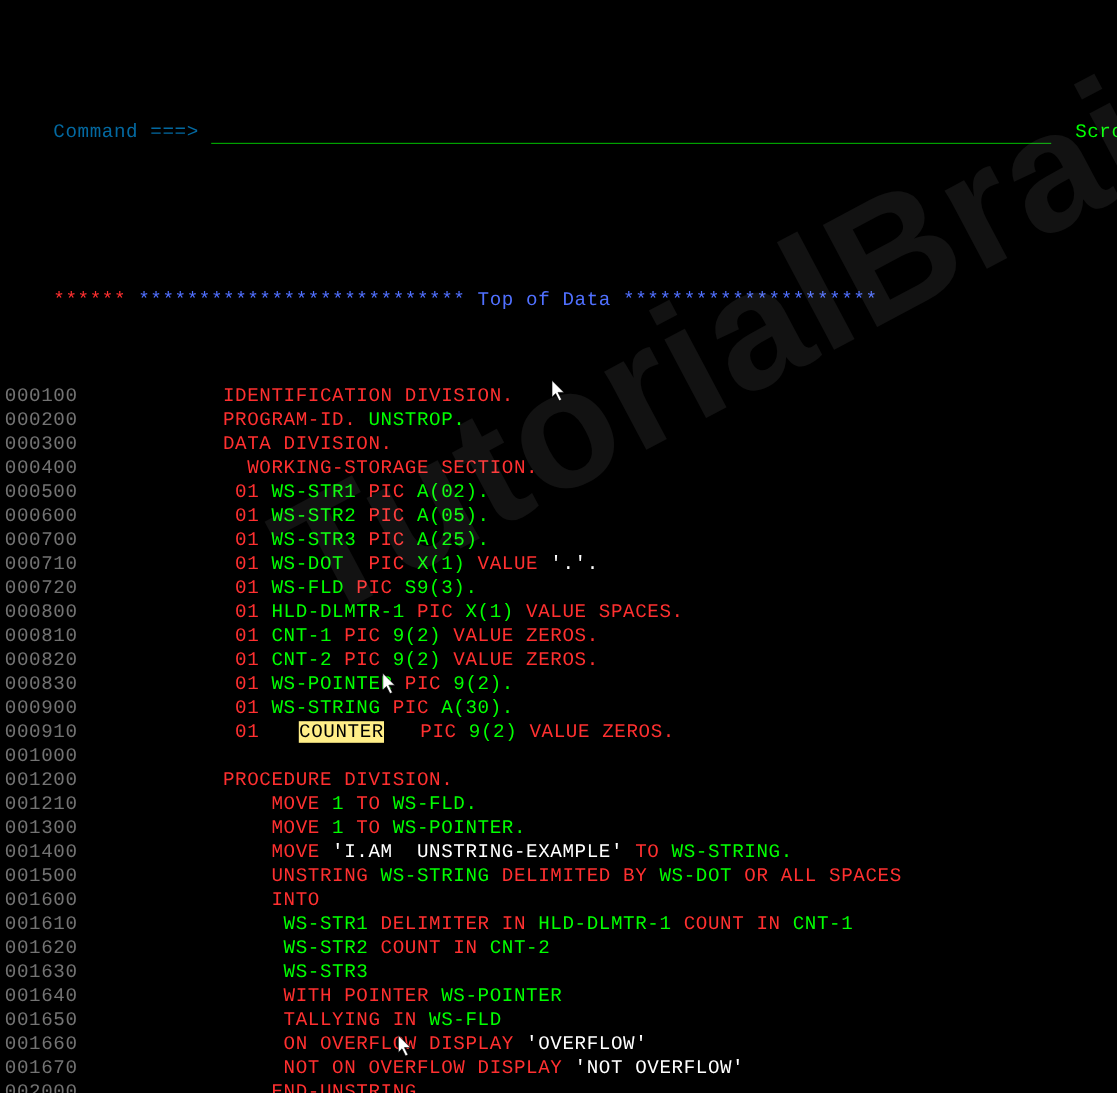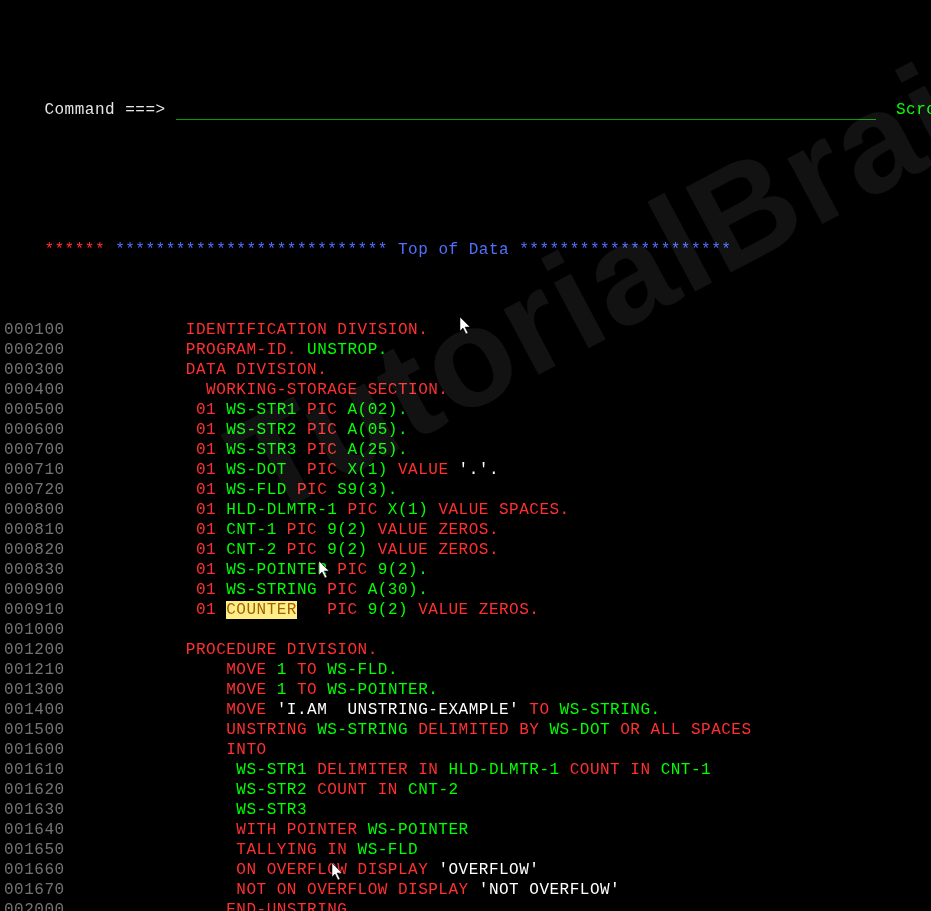--- a/index.html
+++ b/index.html
@@ -19,22 +19,22 @@
     white-space: pre;
     letter-spacing: 0.5px;
     padding: 0;
   }
   
   .g   { color: #00ff00; } 
   .dg  { color: #737373; } 
   .r   { color: #ff3030; } 
   .b   { color: #5070ff; } 
   .w   { color: #ffffff; } 
-  .hl  { background: #ffee88; color: #a16207; } 
-  .cmd-label { color: #e5e5e5; }
+  .hl  { background: #ffee88; color: #000000; margin-left: 23px; } 
+  .cmd-label { color: #0369a1; }
   .cmd-row {
     padding: 0 4px;
     white-space: pre;
   }
   .underline {
     border-bottom: 1px solid #00a000;
     display: inline-block;
     height: 18px;
     vertical-align: bottom;
   }

